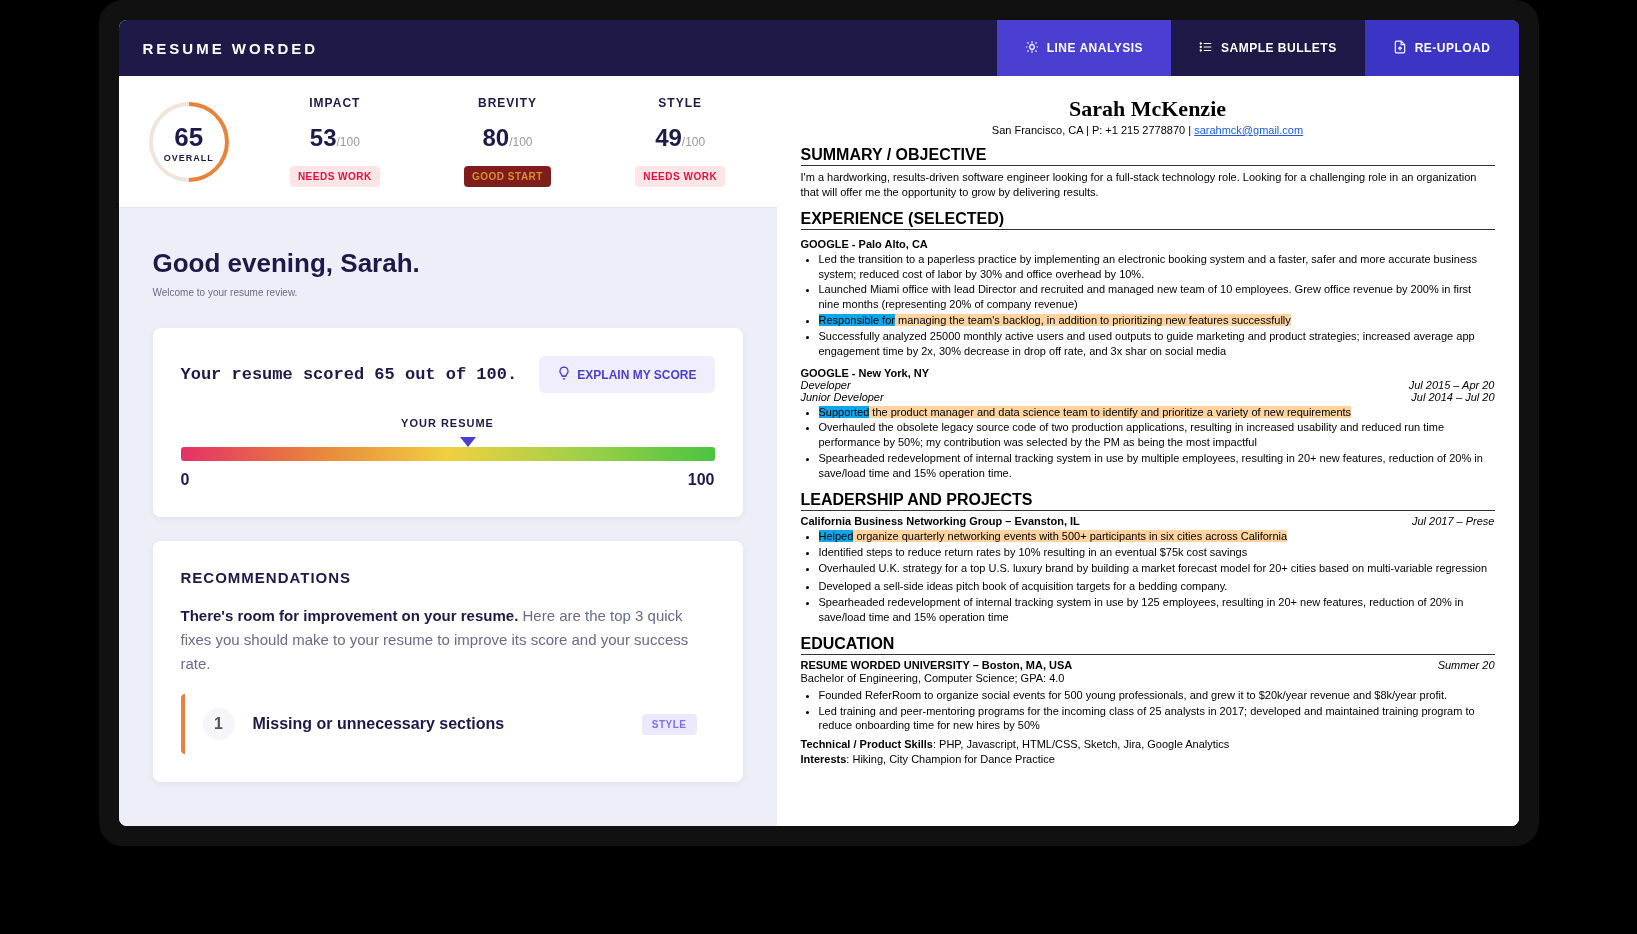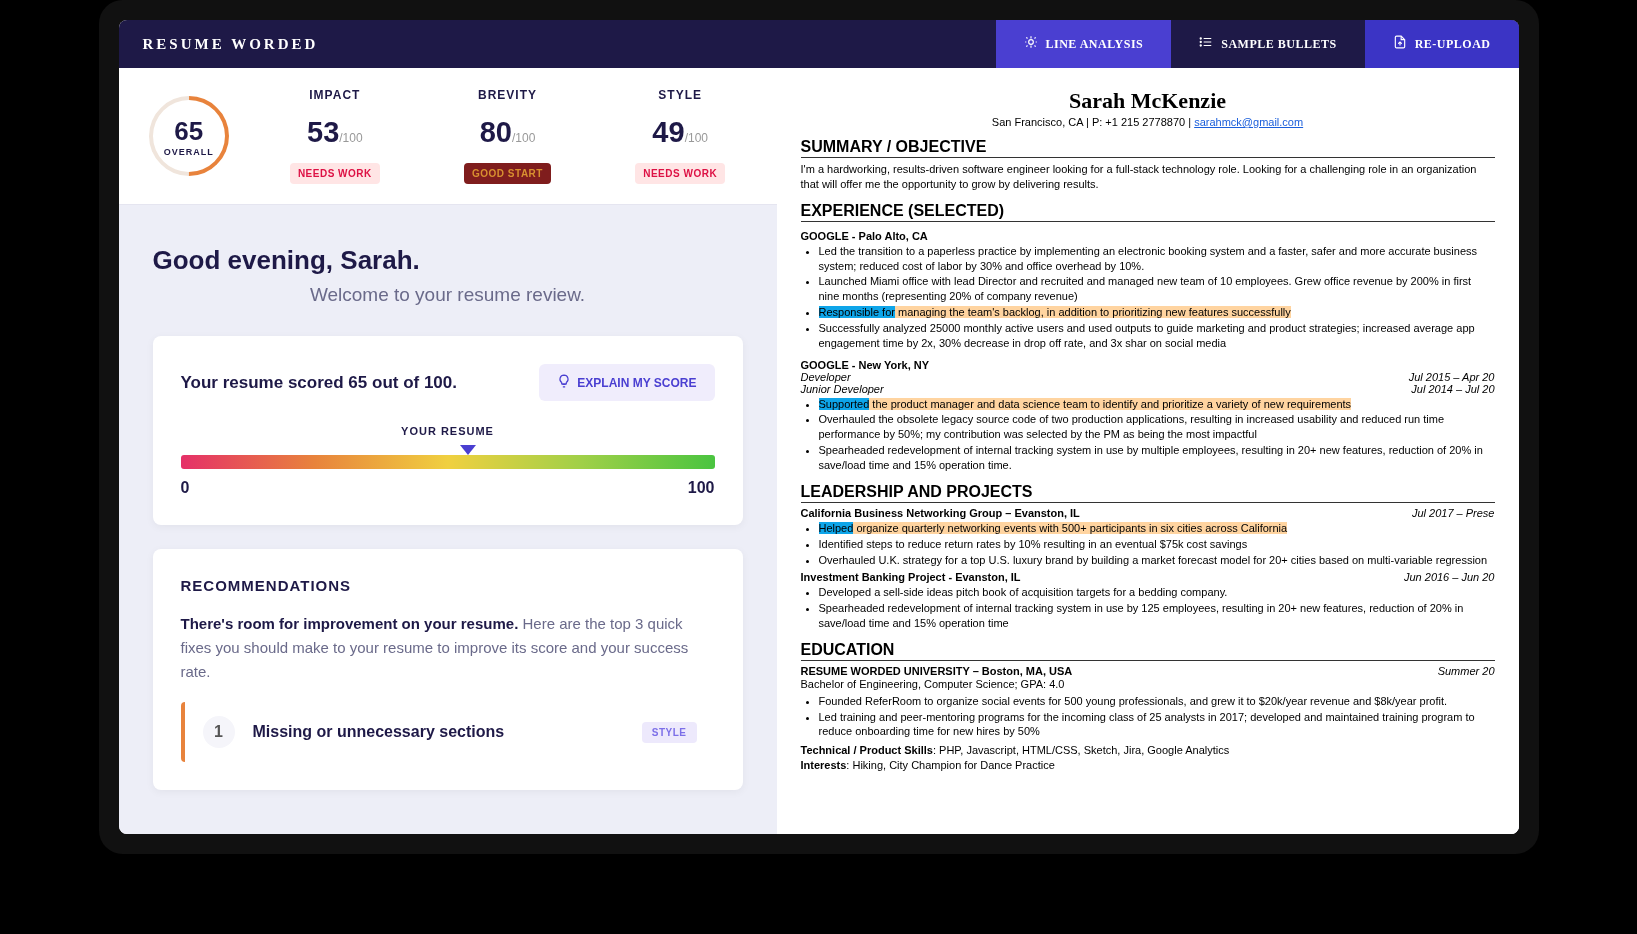--- a/index.html
+++ b/index.html
@@ -1,47 +1,47 @@
 <!DOCTYPE html>
 <html><head>
 <meta charset="utf-8">
 <style>
 * { margin: 0; padding: 0; box-sizing: border-box; }
 body { font-family: -apple-system, BlinkMacSystemFont, 'Segoe UI', Arial, sans-serif; background: #000; display: flex; justify-content: center; align-items: flex-start; padding: 20px; }
 .laptop { width: 1400px; background: #fff; border-radius: 8px; overflow: hidden; box-shadow: 0 0 0 20px #111, 0 10px 40px rgba(0,0,0,0.5); }
-.topbar { display: flex; background: #1e1947; height: 48px; font-family: Liberation Serif, serif; }
+.topbar { display: flex; background: #1e1947; height: 56px; }
 .logo { color: #fff; font-weight: 700; letter-spacing: 3px; font-size: 15px; padding: 0 24px; display: flex; align-items: center; }
 .topnav { margin-left: auto; display: flex; }
 .topnav-item { padding: 0 28px; display: flex; align-items: center; gap: 8px; color: #fff; font-weight: 700; font-size: 12px; letter-spacing: 0.5px; cursor: pointer; }
 .topnav-item.active { background: #4a3fd1; }
 .topnav-item.reupload { background: #3b34c5; }
 .main { display: flex; background: #edeef7; }
 .left { width: 47%; padding: 0; }
 .right { width: 53%; background: #fff; padding: 20px 24px; font-size: 12px; }
 .scorecard { background: #fff; display: flex; padding: 20px 10px; border-bottom: 1px solid #e5e5f0; }
 .overall { width: 120px; display: flex; flex-direction: column; align-items: center; justify-content: center; }
 .overall-circle { width: 80px; height: 80px; border-radius: 50%; border: 4px solid #f0e5dc; border-top-color: #e8833c; border-right-color: #e8833c; display: flex; flex-direction: column; align-items: center; justify-content: center; transform: rotate(45deg); }
 .overall-circle-inner { transform: rotate(-45deg); text-align: center; }
 .overall-num { font-size: 26px; font-weight: 700; color: #1e1947; }
 .overall-label { font-size: 9px; font-weight: 700; color: #1e1947; letter-spacing: 1px; }
 .metric { flex: 1; text-align: center; padding: 0 8px; }
 .metric-name { font-size: 12px; font-weight: 700; color: #1e1947; letter-spacing: 1px; margin-bottom: 14px; }
 .metric-score { margin-bottom: 14px; }
-.metric-num { font-size: 29px; font-weight: 700; color: #1e1947; }
+.metric-num { font-size: 24px; font-weight: 700; color: #1e1947; }
 .metric-denom { font-size: 12px; color: #999; }
 .metric-status { font-size: 10px; font-weight: 700; letter-spacing: 0.5px; padding: 5px 8px; border-radius: 4px; display: inline-block; }
 .status-needs { background: #ffe5e5; color: #d14; }
 .status-good { background: #7f1d1d; color: #d89030; }
 .status-excellent { background: #e0f7e0; color: #2a9d2a; }
 .content { padding: 40px 34px 20px; }
 .greeting { font-size: 26px; font-weight: 700; color: #1e1947; margin-bottom: 8px; }
-.subgreeting { font-size: 19px; color: #6a6a8a; margin-bottom: 30px; text-align: center; }
+.subgreeting { font-size: 10px; color: #6a6a8a; margin-bottom: 30px; }
 .card { background: #fff; border-radius: 8px; padding: 28px; box-shadow: 0 2px 8px rgba(0,0,0,0.05); margin-bottom: 24px; }
 .scoreline { display: flex; justify-content: space-between; align-items: center; margin-bottom: 24px; }
-.scoretext { font-size: 17px; font-weight: 700; color: #1e1947; }
+.scoretext { font-size: 17px; font-weight: 700; color: #1e1947; font-family: Liberation Mono, monospace; }
 .explain-btn { background: #f0edfc; color: #4a3fd1; border: none; padding: 10px 18px; border-radius: 6px; font-weight: 700; font-size: 12px; cursor: pointer; display: flex; align-items: center; gap: 6px; }
 .resume-label { text-align: center; font-size: 11px; font-weight: 700; letter-spacing: 1px; color: #1e1947; margin-bottom: 4px; }
 .pointer { text-align: center; margin-bottom: -4px; position: relative; left: 20px; }
 .pointer span { display: inline-block; width: 0; height: 0; border-left: 8px solid transparent; border-right: 8px solid transparent; border-top: 10px solid #4a3fd1; }
 .gradient-bar { height: 14px; border-radius: 3px; background: linear-gradient(to right, #e53068, #e8833c, #f0d040, #a0d048, #4ac440); margin-bottom: 10px; }
 .bar-labels { display: flex; justify-content: space-between; font-weight: 700; color: #1e1947; font-size: 16px; }
 .rec-title { font-size: 15px; font-weight: 700; color: #1e1947; letter-spacing: 1px; margin-bottom: 18px; }
 .rec-intro { font-size: 15px; line-height: 1.6; margin-bottom: 18px; }
 .rec-intro strong { color: #1e1947; font-weight: 700; }
 .rec-intro span { color: #6a6a8a; }
@@ -208,24 +208,20 @@
       <div class="r-section">LEADERSHIP AND PROJECTS</div>
       <div class="r-role">
           <span style="font-weight:700;font-style:normal">California Business Networking Group – Evanston, IL</span>
           <span>Jul 2017 – Prese</span>
         </div>
       <ul class="r-ul">
         <li><span class="hl-red">Helped</span><span class="hl-orange"> organize quarterly networking events with 500+ participants in six cities across California</span></li>
         <li>Identified steps to reduce return rates by 10% resulting in an eventual $75k cost savings</li>
         <li>Overhauled U.K. strategy for a top U.S. luxury brand by building a market forecast model for 20+ cities based on multi-variable regression</li>
       </ul>
-      <div class="r-role">
-          <span style="font-weight:700;font-style:normal">Investment Banking Project - Evanston, IL</span>
-          <span>Jun 2016 – Jun 20</span>
-        </div>
       <ul class="r-ul">
         <li>Developed a sell-side ideas pitch book of acquisition targets for a bedding company.</li>
         <li>Spearheaded redevelopment of internal tracking system in use by 125 employees, resulting in 20+ new features, reduction of 20% in save/load time and 15% operation time</li>
       </ul>
 
       <div class="r-section">EDUCATION</div>
       <div class="r-role">
           <span style="font-weight:700;font-style:normal">RESUME WORDED UNIVERSITY – Boston, MA, USA</span>
           <span>Summer 20</span>
         </div>

